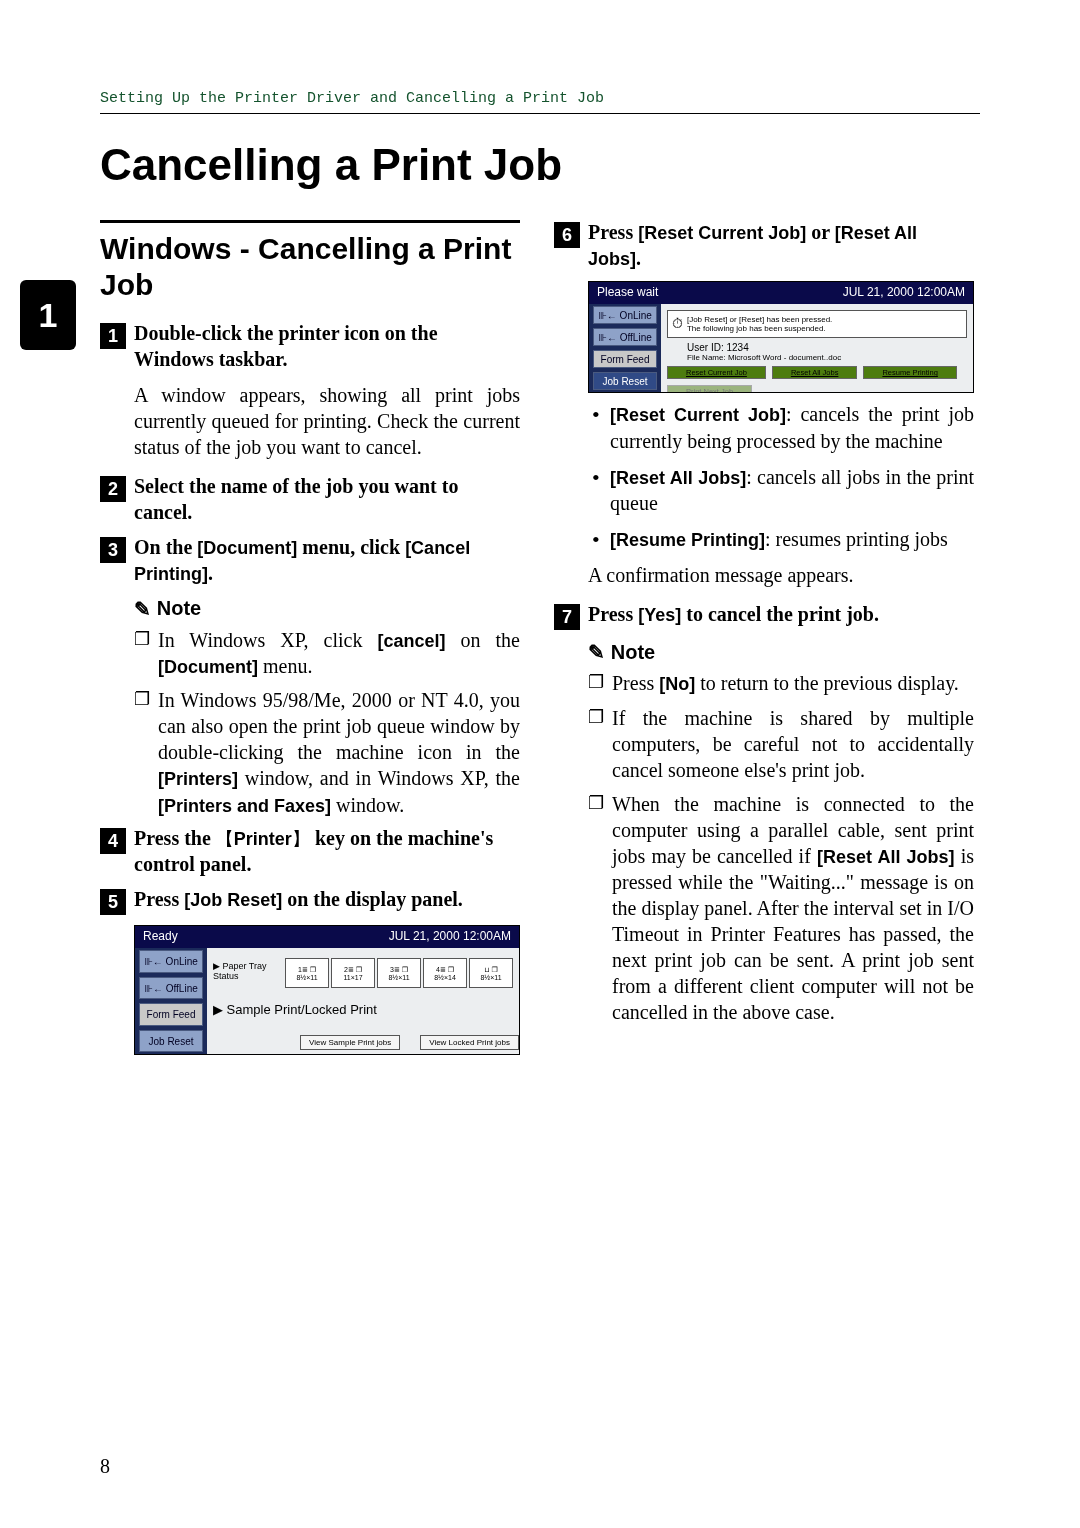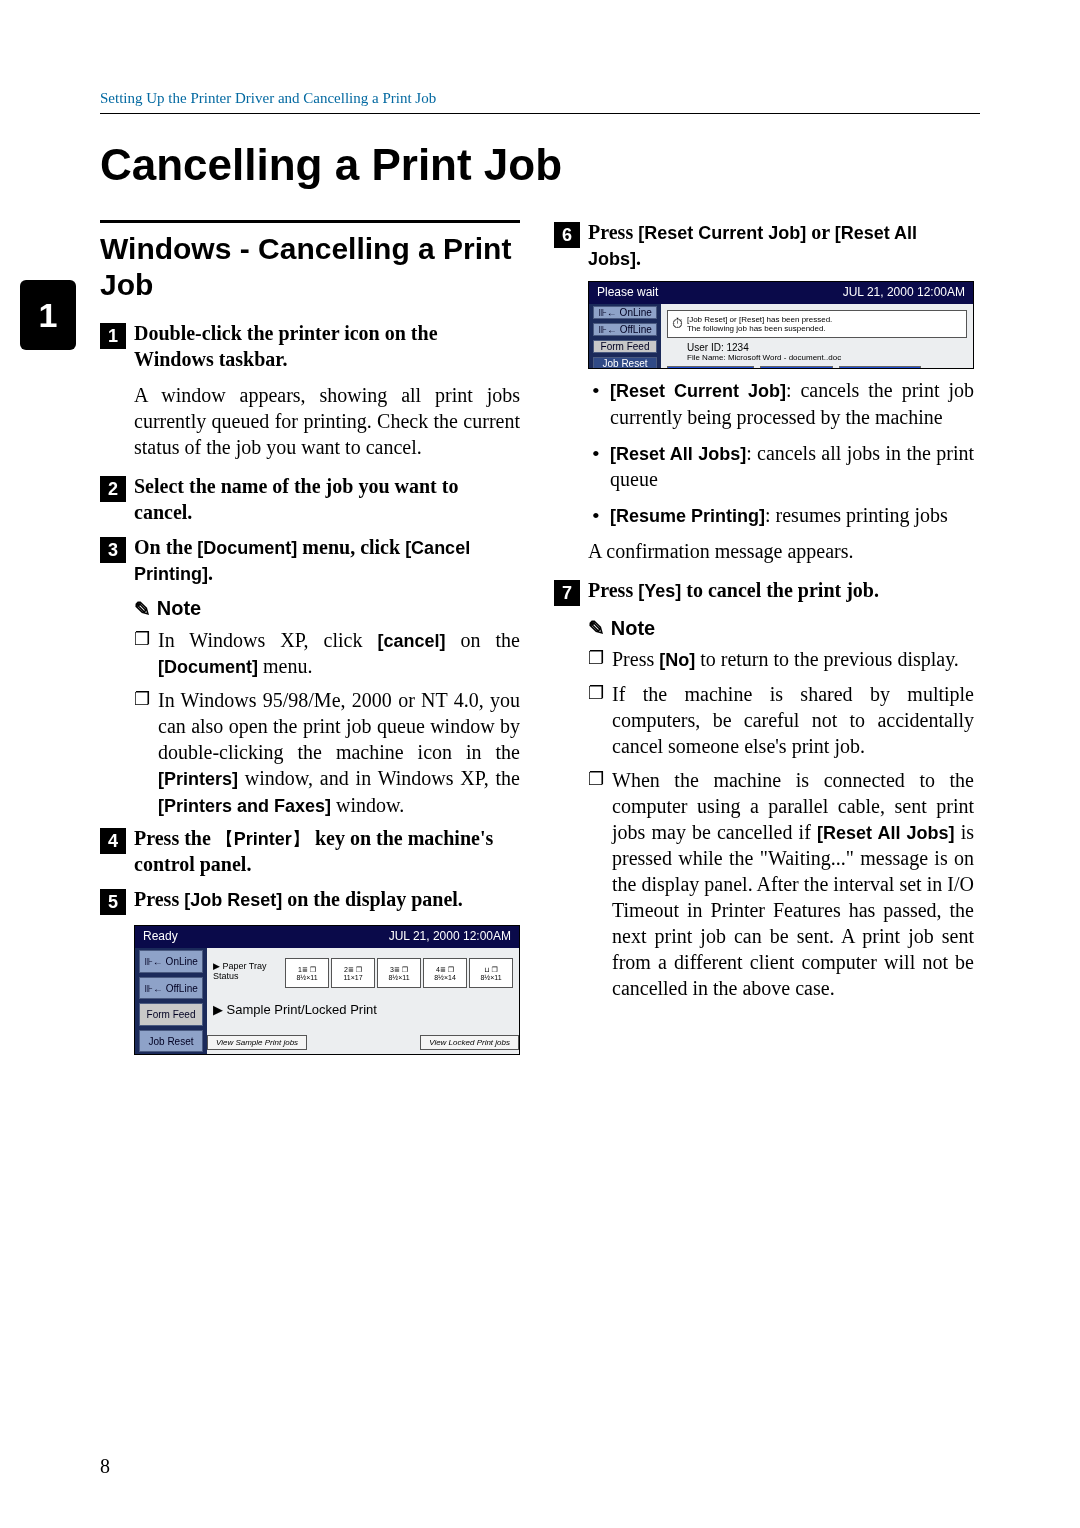--- a/index.html
+++ b/index.html
@@ -6,23 +6,23 @@
   body {
     font-family: "Times New Roman", Times, serif;
     width: 1080px;
     height: 1528px;
     background: #fff;
     color: #000;
     position: relative;
     padding: 90px 100px 60px 100px;
   }
   .running-head {
-    font-family: Liberation Serif, serif;
+    font-family: Liberation Mono, monospace;
     font-size: 15px;
-    color: #0369a1;
+    color: #14532d;
     border-bottom: 1px solid #000;
     padding-bottom: 6px;
     margin-bottom: 26px;
   }
   h1.title {
     font-family: Arial, Helvetica, sans-serif;
     font-weight: 700;
     font-size: 44px;
     margin-bottom: 30px;
   }
@@ -169,43 +169,43 @@
     height: 24px;
     margin: 2px 4px;
     background: #8ea2c8;
     border: 1px solid #4a5a80;
     font-size: 10px;
     color: #002;
     display:flex; align-items:center; justify-content:center;
     text-align:center;
   }
   .screenshot .main { flex:1; background: #eceef0; padding: 6px; position:relative; }
-  .screenshot.small { height: 88px; margin-left:0; }
+  .screenshot.small { height: 112px; margin-left:0; }
   .screenshot .toprow { display:flex; gap:6px; align-items:center; font-size:9px; }
   .screenshot .trayrow {
     display:flex; gap:2px; margin-top:4px;
   }
   .screenshot .tray {
     border:1px solid #555; width:44px; height:30px; font-size:7px;
     display:flex; flex-direction:column; align-items:center; justify-content:center;
     background:#fff;
   }
   .screenshot .linkbtns {
     position:absolute; bottom:4px; left:0; right:0;
-    display:flex; gap:20px; justify-content:space-between;font-style:italic;
+    display:flex; gap:20px; justify-content:flex-end;
   }
   .screenshot .linkbtn {
     border:1px solid #555; background:#f5f5f5; font-size:8px; padding:2px 8px;
   }
   .screenshot .dlg {
     position:absolute; left: 86px; top:6px; right:12px;
     background:#fff; border:1px solid #555; padding:4px; font-size:8px;
   }
   .screenshot .graybtn {
-    border:1px solid #666; background:#1d4ed8; padding:1px 12px; font-size:7.5px;
+    border:1px solid #666; background:#4d7c0f; padding:1px 18px; font-size:7.5px;text-decoration:underline;
   }
   .screenshot .btnrow { display:flex; gap:6px; flex-wrap:wrap; margin-top:4px; }
   .page-num {
     position:absolute;
     left: 100px; bottom: 50px;
     font-size: 20px;
   }
 </style>
 </head>
 <body>

